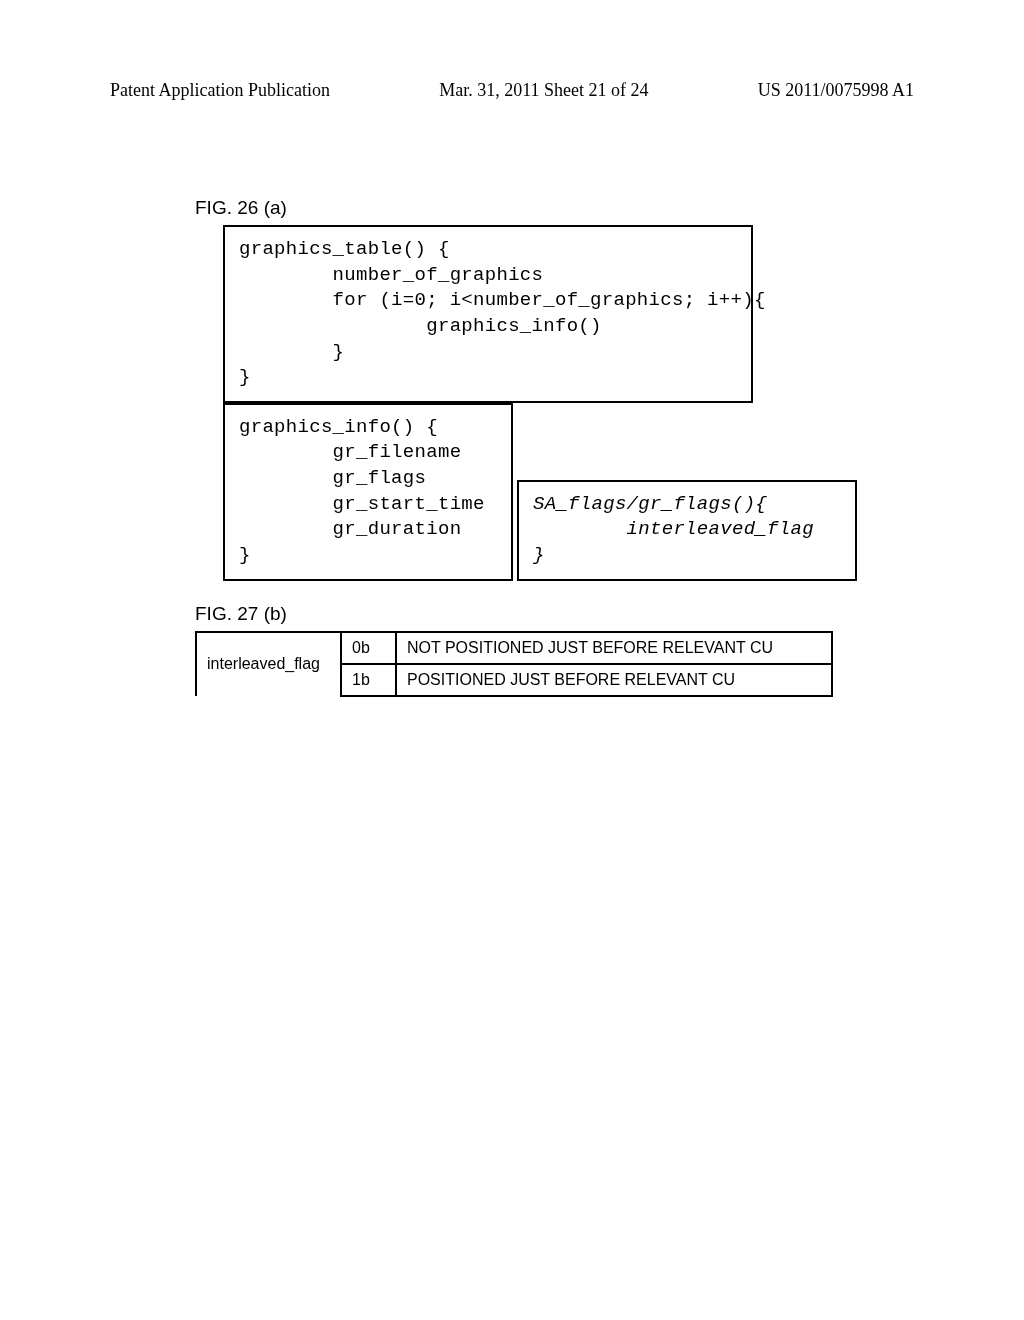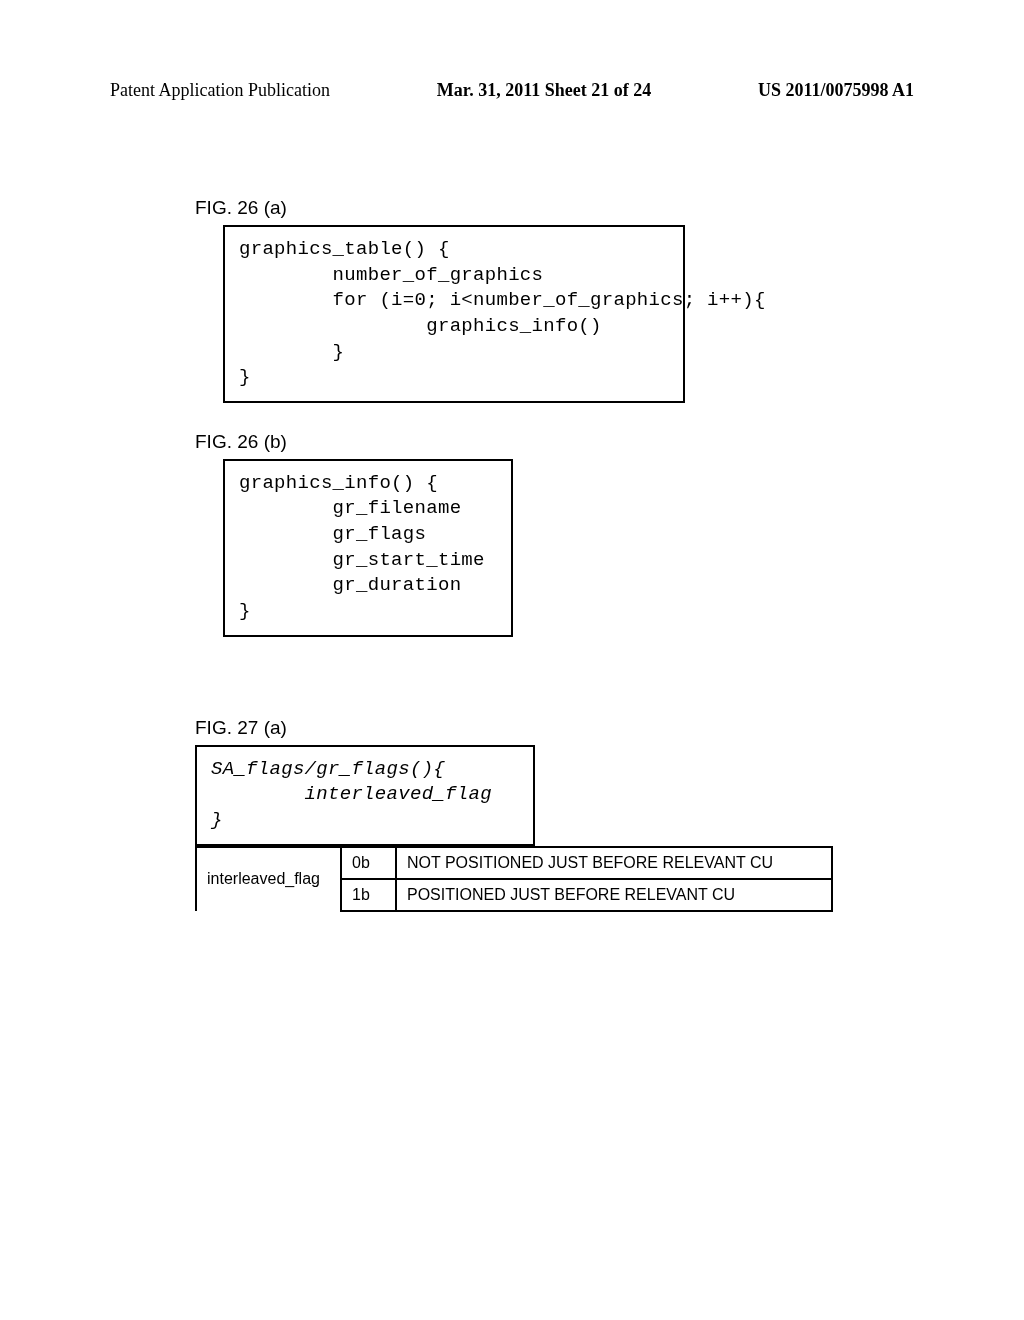--- a/index.html
+++ b/index.html
@@ -15,22 +15,22 @@
     position: absolute;
     top: 80px;
     left: 0;
     width: 1024px;
     display: flex;
     justify-content: space-between;
     font-size: 18px;
     padding: 0 110px;
   }
   .header .left { font-weight: normal; text-align: right; }
-  .header .center { font-weight: bold; }
-  .header .right { font-weight: bold; }
+  .header .center { font-weight: normal; }
+  .header .right { font-weight: normal; }
   .content {
     position: absolute;
     top: 169px;
     left: 195px;
     width: 700px;
   }
   .fig-label {
     font-family: Arial, Helvetica, sans-serif;
     font-size: 19px;
     margin-top: 28px;
@@ -39,21 +39,21 @@
   .code-box {
     border: 2px solid #000;
     padding: 10px 14px;
     font-family: "Courier New", Courier, monospace;
     font-size: 19px;
     line-height: 1.35;
     display: inline-block;
     letter-spacing: 0.3px;
     white-space: pre;
   }
-  .box-26a { margin-left: 28px; width: 462px; }
+  .box-26a { margin-left: 28px; width: 530px; }
   .box-26b { margin-left: 28px; width: 290px; }
   .box-27a { margin-left: 0px; width: 340px; font-style: italic; }
   .fig27a-label { margin-top: 80px; }
   .fig27b-label { margin-top: 22px; }
   .flag-table {
     border-collapse: collapse;
     font-family: Arial, Helvetica, sans-serif;
     font-size: 16px;
     margin-left: 0px;
   }
@@ -79,33 +79,32 @@
 <div class="content">
 
   <div class="fig-label">FIG. 26 (a)</div>
   <div class="code-box box-26a">graphics_table() {
         number_of_graphics
         for (i=0; i&lt;number_of_graphics; i++){
                 graphics_info()
         }
 }</div>
 
-  <div class="fig-label">FIG. 26 (b)</div>
   <div class="code-box box-26b">graphics_info() {
         gr_filename
         gr_flags
         gr_start_time
         gr_duration
 }</div>
 
-  <div class="fig-label fig27a-label">FIG. 27 (a)</div>
   <div class="code-box box-27a">SA_flags/gr_flags(){
         interleaved_flag
 }</div>
 
+  <div class="fig-label fig27b-label">FIG. 27 (b)</div>
   <table class="flag-table">
     <tbody>
         <tr>
       <td class="c1 r1c1" rowspan="2">interleaved_flag</td>
       <td class="c2">0b</td>
       <td class="c3">NOT POSITIONED JUST BEFORE RELEVANT CU</td>
     </tr>
     <tr>
       <td class="c2">1b</td>
       <td class="c3">POSITIONED JUST BEFORE RELEVANT CU</td>

